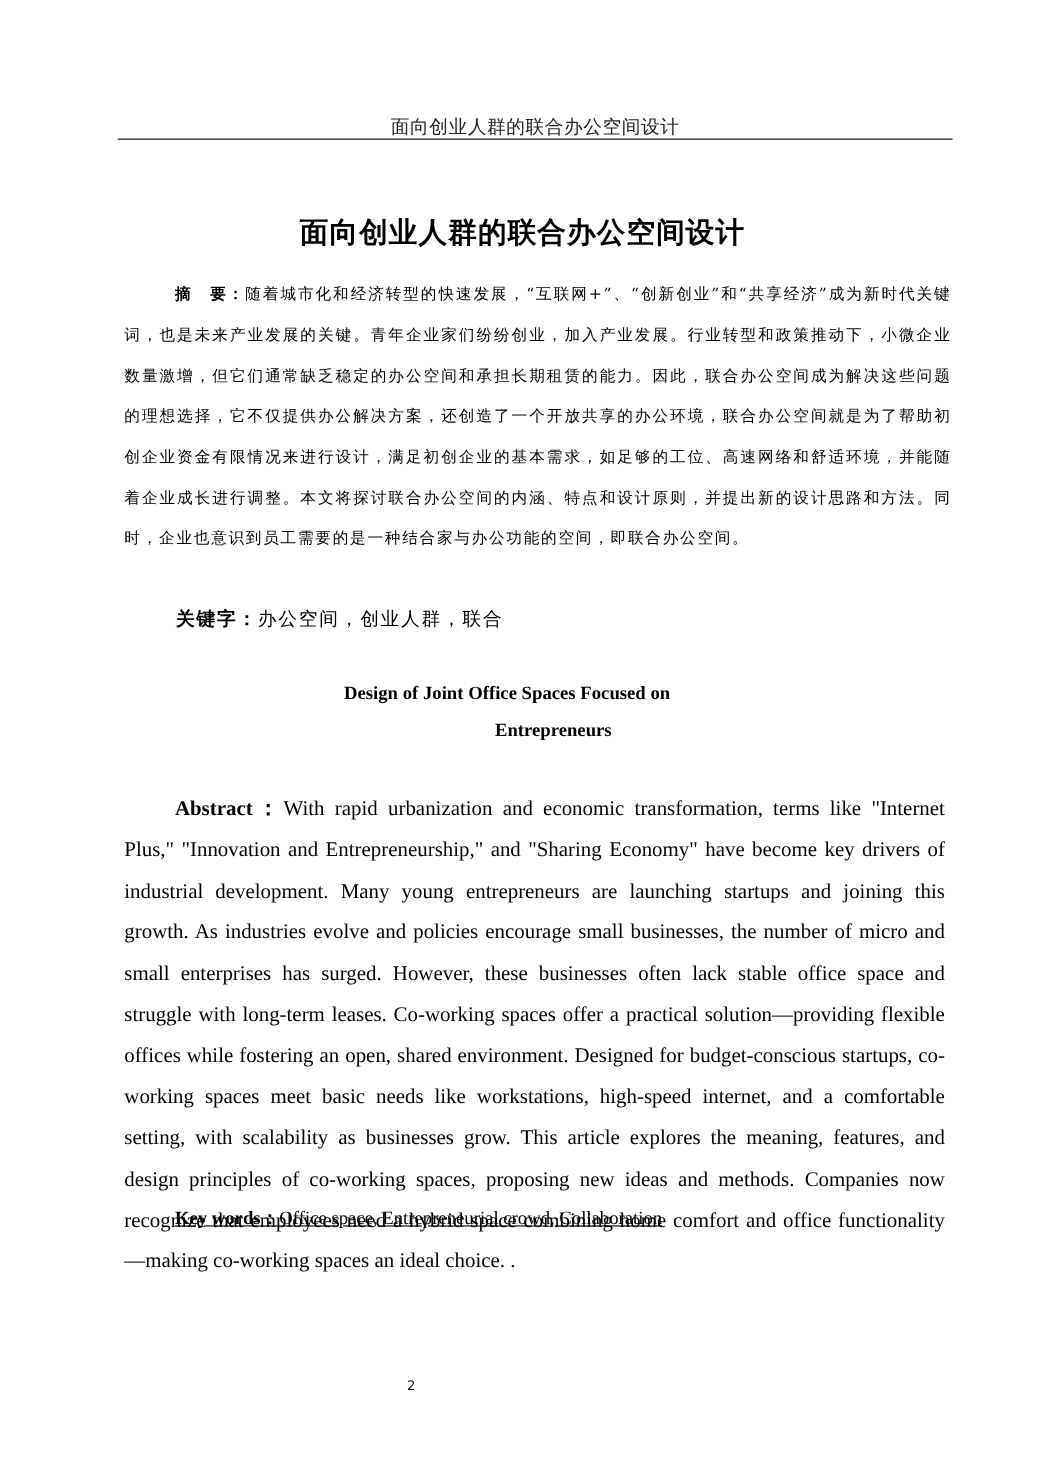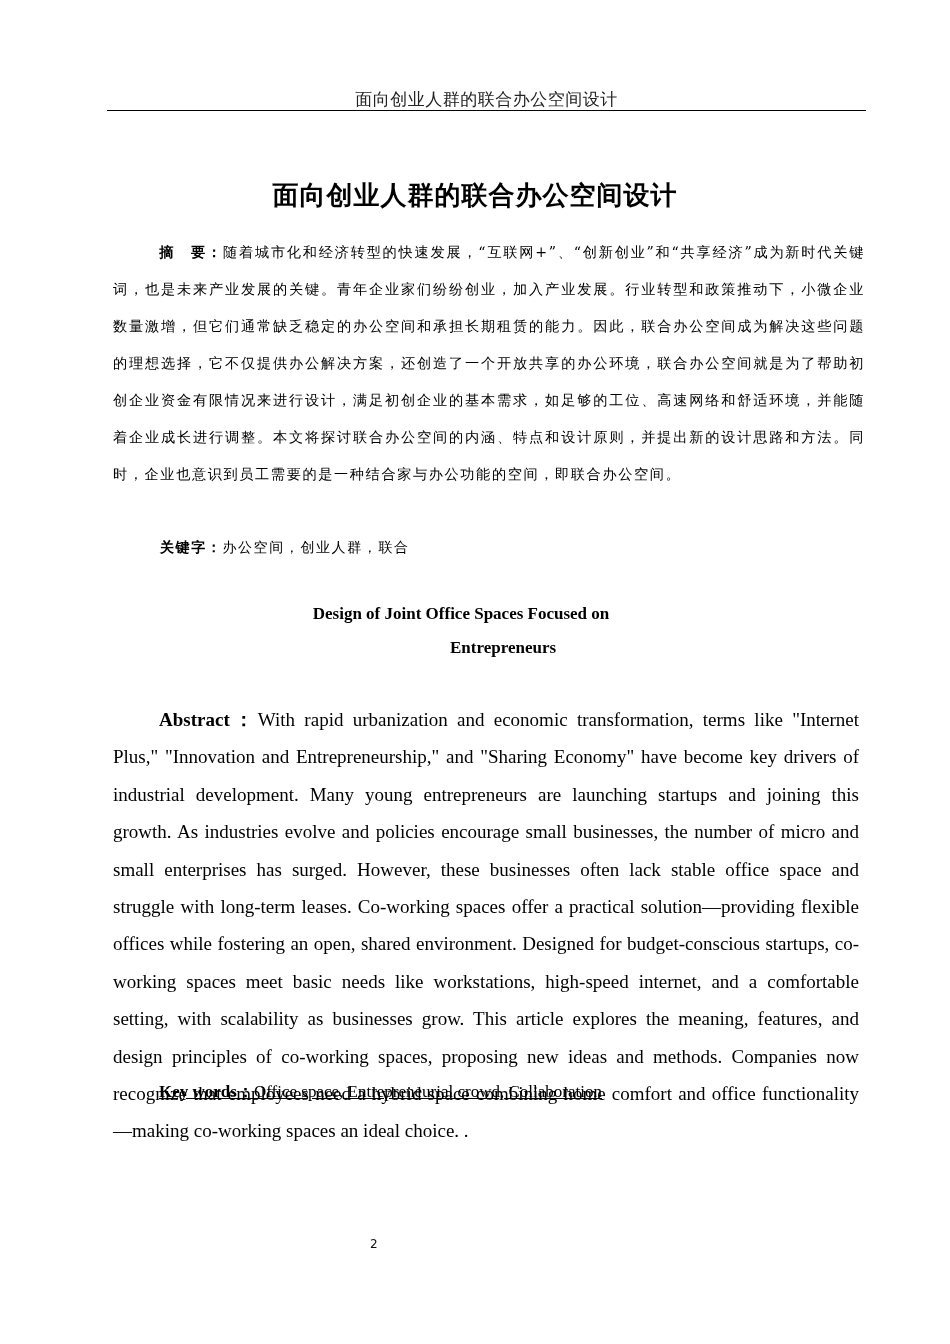--- a/index.html
+++ b/index.html
@@ -1,36 +1,36 @@
 <!DOCTYPE html>
 <html><head>
 <meta charset="utf-8">
 <style>
   html, body { margin: 0; padding: 0; background: #ffffff; }
   body { width: 950px; height: 1344px; position: relative; overflow: hidden; color: #000; }
-  .page { position: absolute; left: 0; top: 0; width: 950px; height: 1100px; background: #fff; }
+  .page { position: absolute; left: 0; top: 16px; width: 950px; height: 1100px; background: #fff; }
   .running-header {
     position: absolute; left: 107px; top: 88px; width: 759px; text-align: center;
     font-family: "DejaVu Sans", sans-serif; font-size: 17px; color: #222; letter-spacing: 0.5px;
   }
   .header-rule { position: absolute; left: 107px; top: 110px; width: 759px; height: 0; border-top: 1.3px solid #000; }
   .title {
     position: absolute; left: 0; top: 178px; width: 950px; text-align: center;
     font-family: "DejaVu Sans", sans-serif; font-weight: bold; font-size: 26px; letter-spacing: 1px;
   }
   .cn-abstract {
     position: absolute; left: 113px; top: 234px; width: 752px;
     font-family: "DejaVu Serif", serif; font-size: 14.2px; line-height: 37px; text-align: justify;
     letter-spacing: 1.6px;
   }
   .cn-abstract .indent { display: inline-block; width: 34px; }
   .bold { font-weight: bold; margin-left: 12px; }
   .cn-keywords {
     position: absolute; left: 148px; top: 529px;
-    font-family: "DejaVu Serif", serif; font-size: 14px; line-height: 37px; letter-spacing: 1.6px;
+    font-family: "DejaVu Serif", serif; font-size: 17px; line-height: 37px; letter-spacing: 1.6px;
   }
   .en-title {
     position: absolute; left: 0; width: 950px; text-align: center;
     font-family: "Liberation Serif", serif; font-weight: bold; font-size: 17px;
   }
   .en-title.l1 { top: 604px; left: -14px; }
   .en-title.l2 { top: 638px; left: 28px; }
   .en-abstract {
     position: absolute; left: 113px; top: 701px; width: 746px;
     font-family: "Liberation Serif", serif; font-size: 19px; line-height: 37.4px; text-align: justify;

